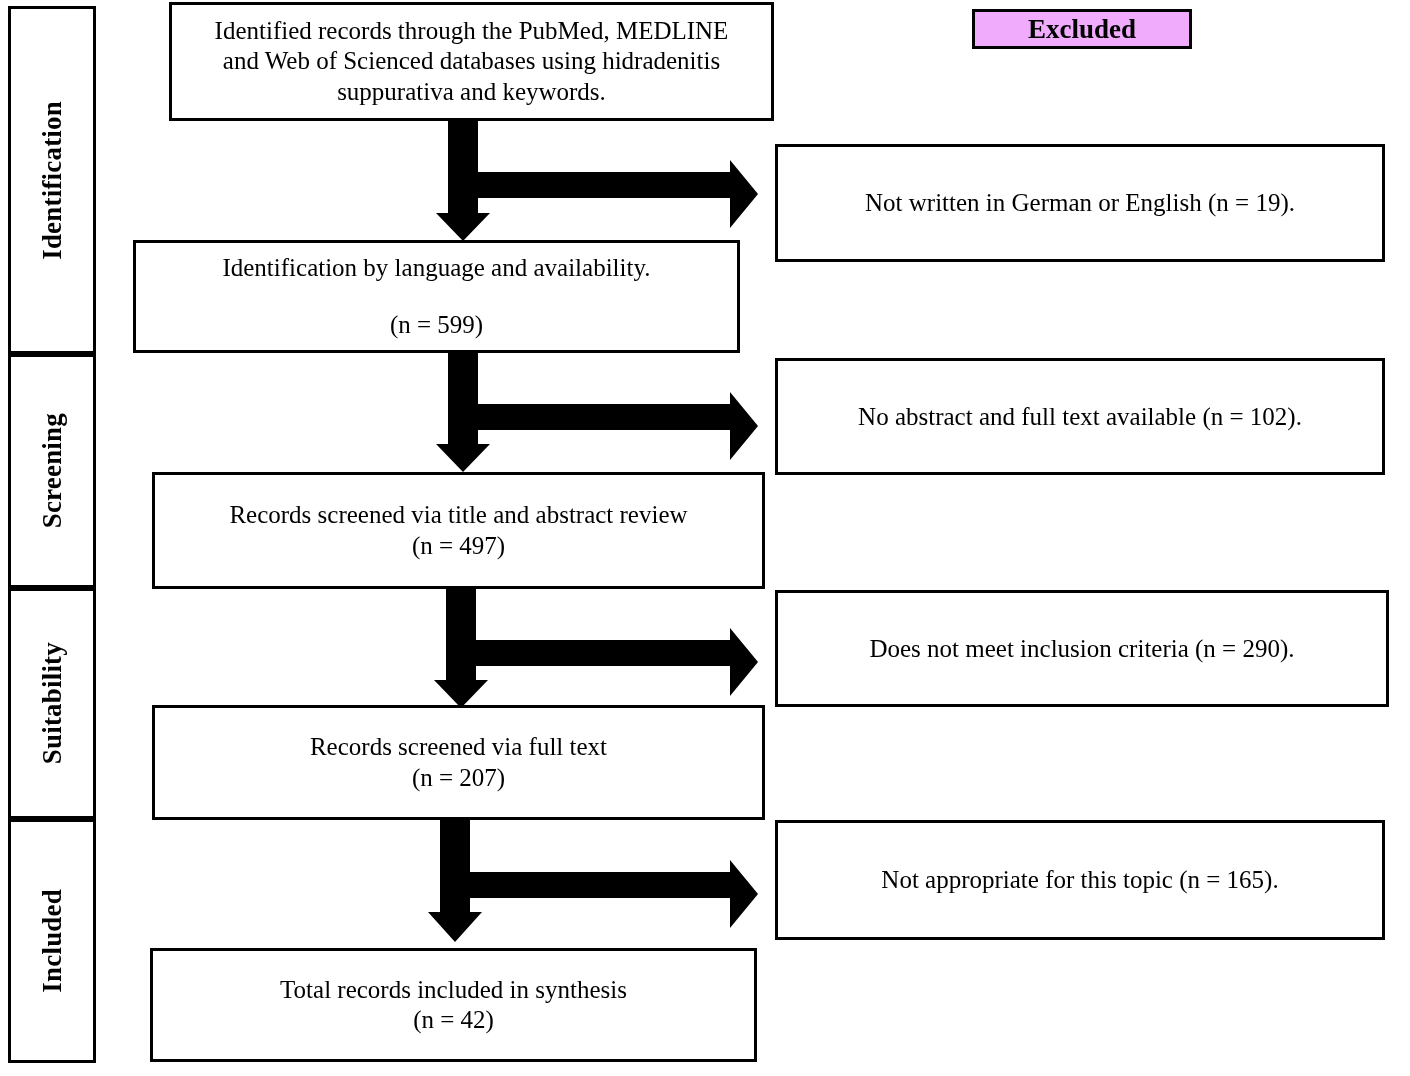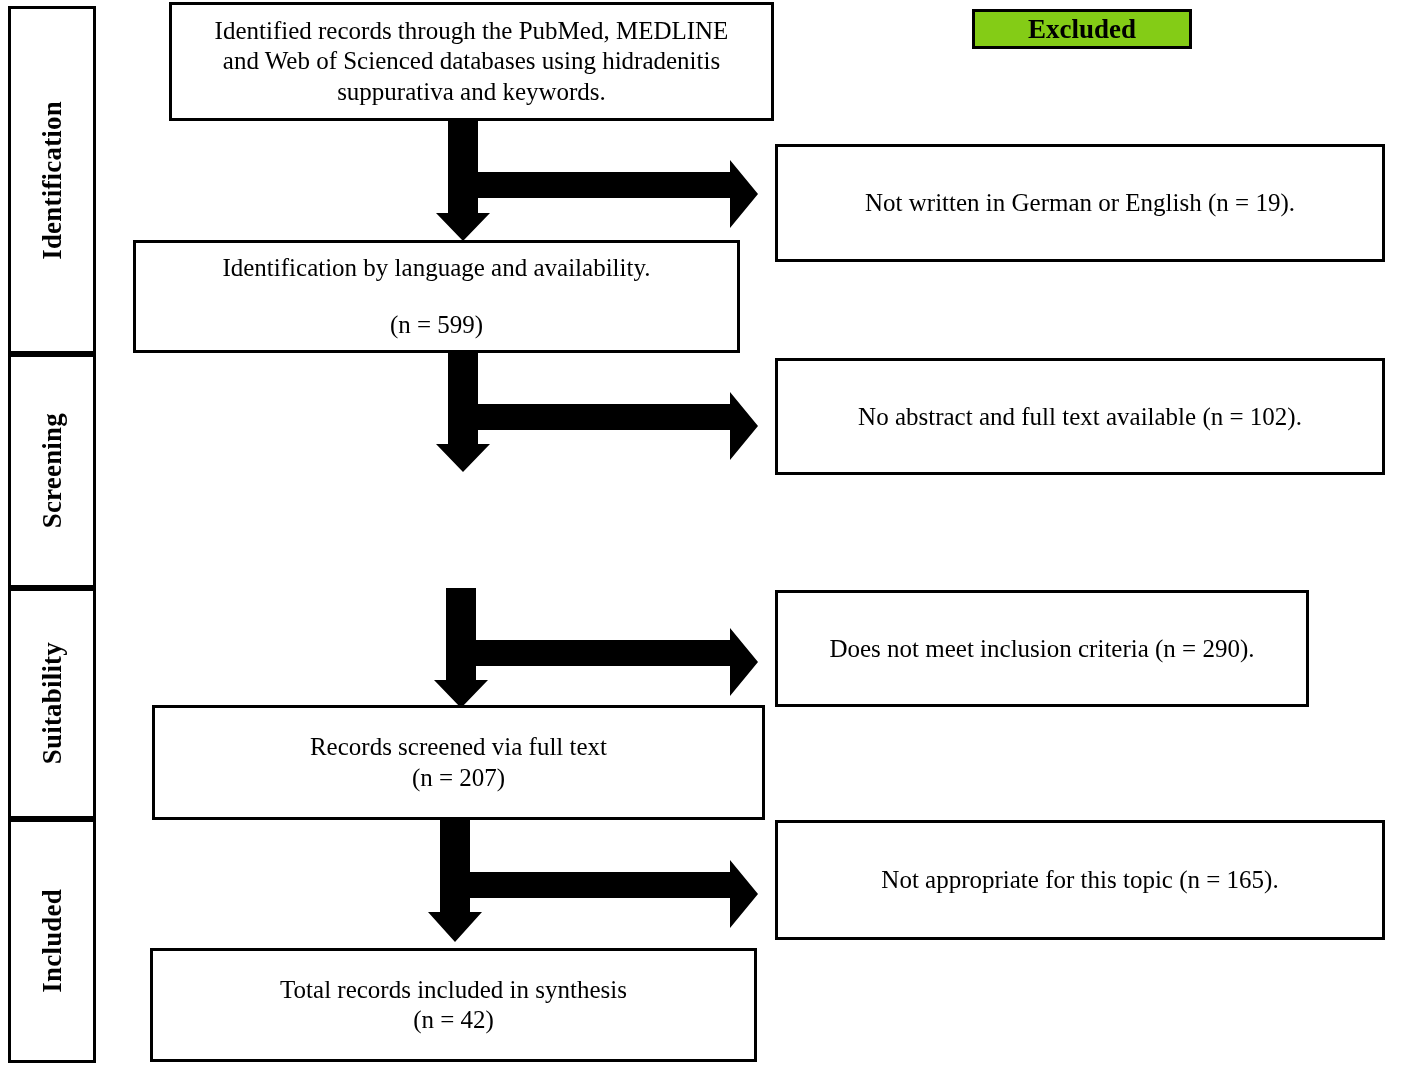--- a/index.html
+++ b/index.html
@@ -47,21 +47,21 @@
     font-size: 25px;
     line-height: 1.22;
     padding: 4px 12px;
   }
   .flow-box .ln { display: block; width: 100%; }
   .flow-box.gap .ln.spaced { margin-top: 26px; }
   .excluded-header {
     position: absolute;
     border: 3px solid #000;
     box-sizing: border-box;
-    background: #84cc16;
+    background: #f0abfc;
     display: flex;
     align-items: center;
     justify-content: center;
     font-weight: bold;
     font-size: 27px;
   }
   .excl-box {
     position: absolute;
     border: 3px solid #000;
     box-sizing: border-box;
@@ -130,29 +130,33 @@
     <svg width="345" height="122" viewBox="0 0 345 122">
       <polygon fill="#000" points="23,0 53,0 53,92 65,92 38,120 11,92 23,92"></polygon>
       <polygon fill="#000" points="53,52 305,52 305,40 333,74 305,108 305,78 53,78"></polygon>
     </svg>
   </div>
 
   <div class="excl-box" style="left:775px; top:358px; width:610px; height:117px;">
     <span>No abstract and full text available (n = 102).</span>
   </div>
 
+  <div class="flow-box" style="left:152px; top:472px; width:613px; height:117px;">
+    <span class="ln">Records screened via title and abstract review</span>
+    <span class="ln">(n = 497)</span>
+  </div>
 
   <div class="arrow-group" style="left:425px; top:588px; width:345px; height:122px;">
     <svg width="345" height="122" viewBox="0 0 345 122">
       <polygon fill="#000" points="21,0 51,0 51,92 63,92 36,120 9,92 21,92"></polygon>
       <polygon fill="#000" points="51,52 305,52 305,40 333,74 305,108 305,78 51,78"></polygon>
     </svg>
   </div>
 
-  <div class="excl-box" style="left:775px; top:590px; width:534px; height:117px;">
+  <div class="excl-box" style="left:775px; top:590px; width:614px; height:117px;">
     <span>Does not meet inclusion criteria (n = 290).</span>
   </div>
 
   <div class="flow-box" style="left:152px; top:705px; width:613px; height:115px;">
     <span class="ln">Records screened via full text</span>
     <span class="ln">(n = 207)</span>
   </div>
 
   <div class="arrow-group" style="left:415px; top:818px; width:355px; height:126px;">
     <svg width="355" height="126" viewBox="0 0 355 126">

